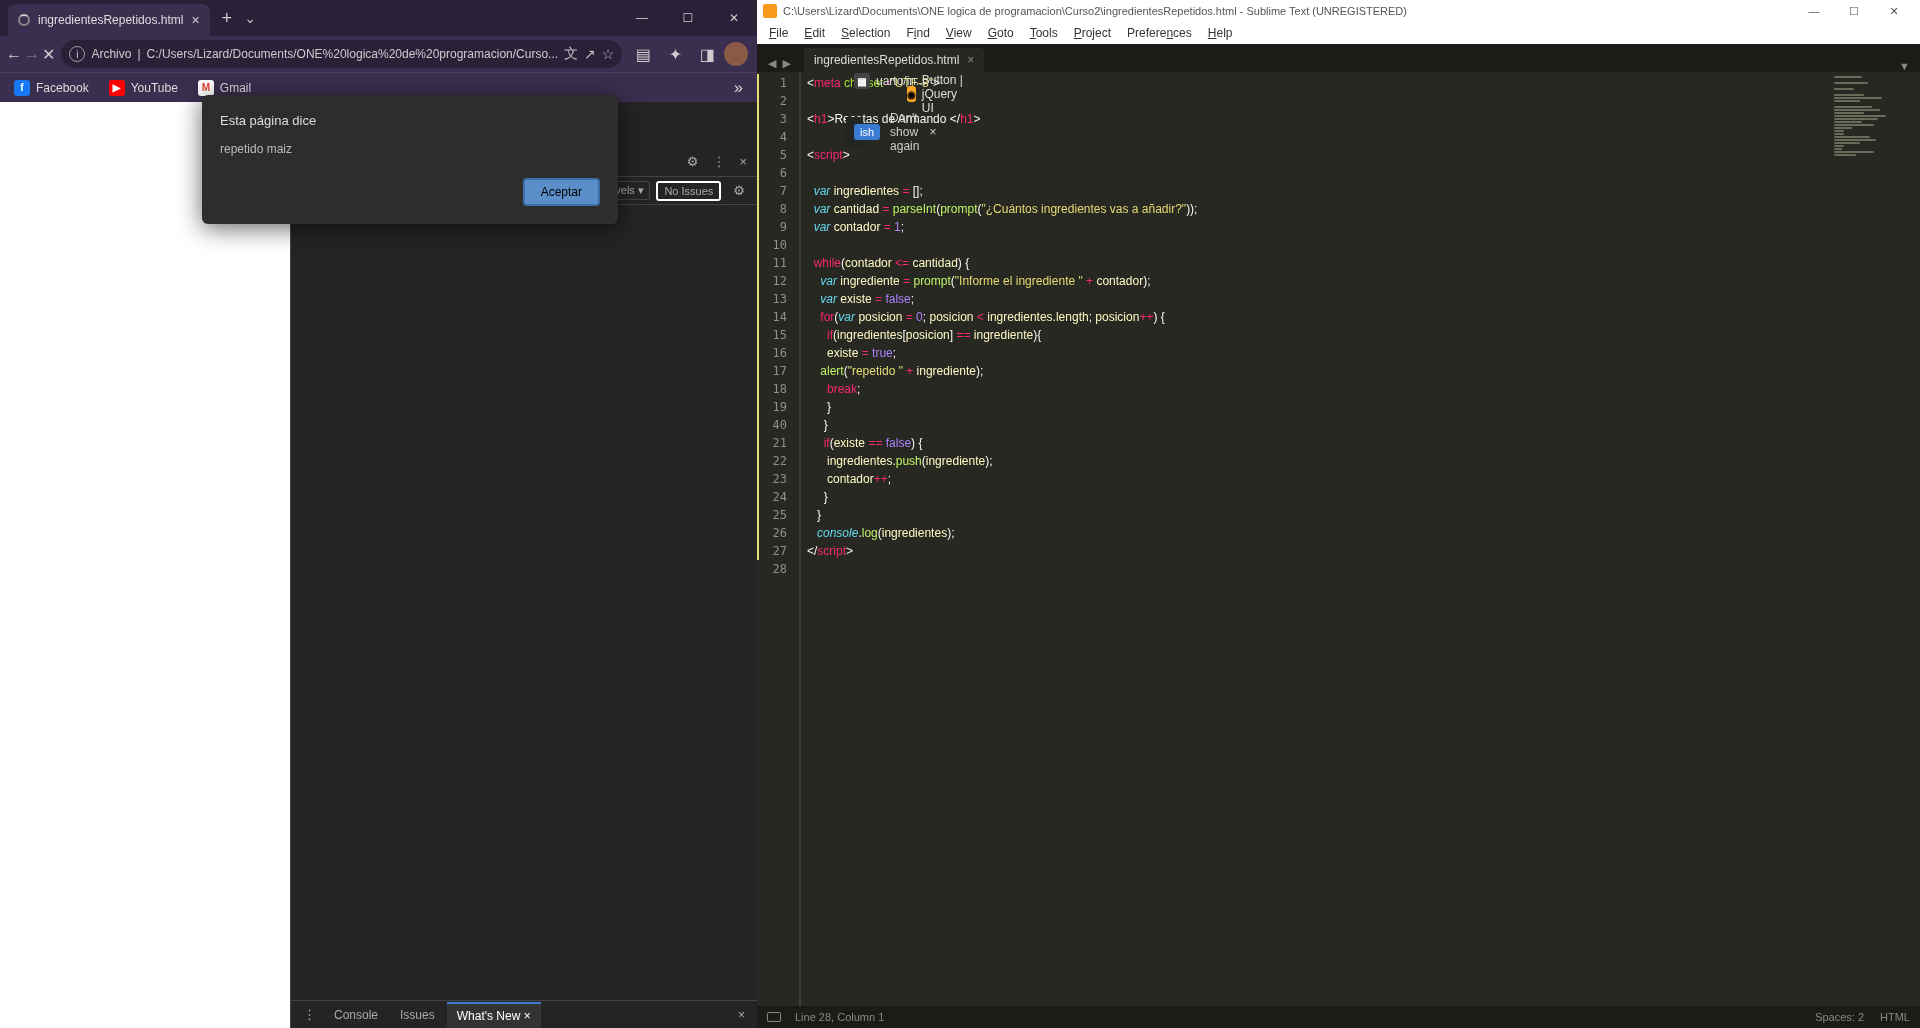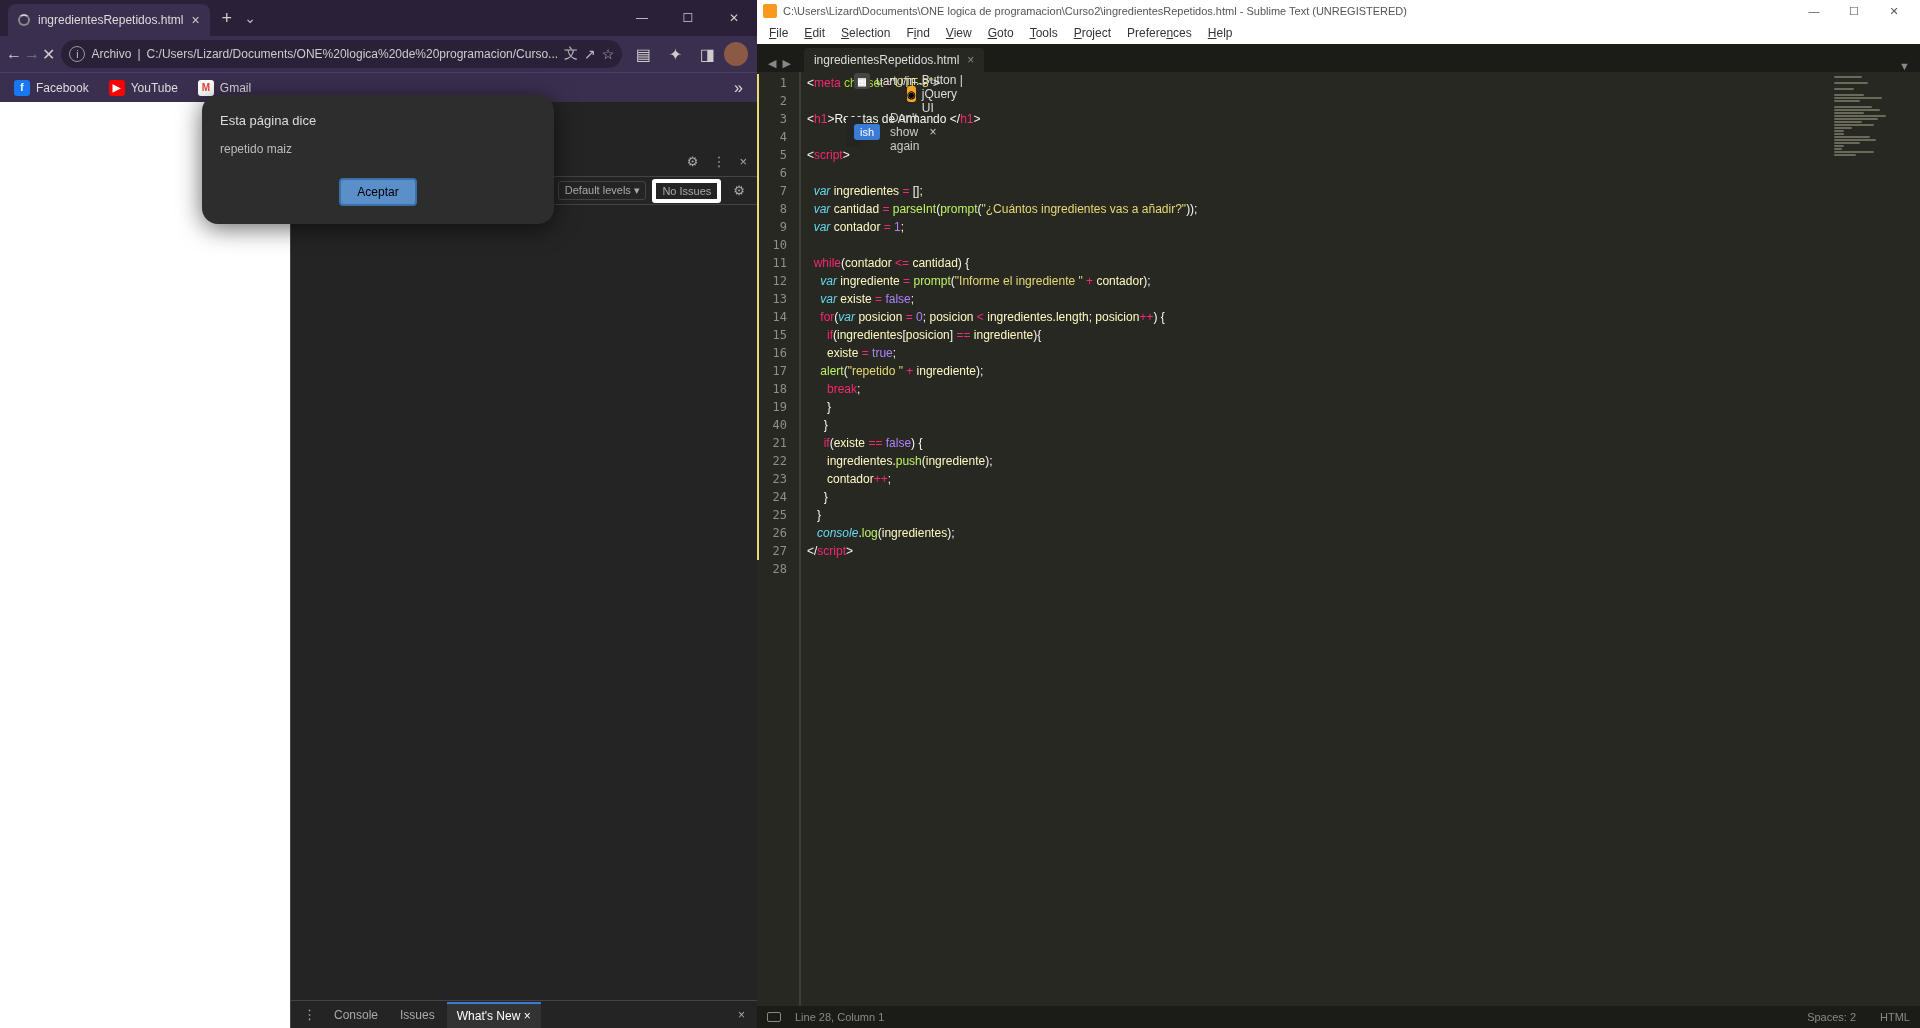--- a/index.html
+++ b/index.html
@@ -30,40 +30,40 @@
 .chrome-bookmarks { height: 30px; background: #3b2f4f; display: flex; align-items: center; padding: 0 6px; gap: 4px; border-top: 1px solid #4d3f64; }
 .bm-item { display: flex; align-items: center; gap: 6px; padding: 3px 8px; color: #ddd; font-size: 12px; border-radius: 4px; cursor: pointer; }
 .bm-icon { width: 16px; height: 16px; border-radius: 3px; display: flex; align-items: center; justify-content: center; font-size: 10px; font-weight: bold; }
 .bm-more { margin-left: auto; color: #ddd; padding: 0 8px; cursor: pointer; }
 
 .chrome-body { flex: 1; position: relative; display: flex; }
 .page-content { width: 290px; background: #fff; }
 .devtools { flex: 1; background: #242424; display: flex; flex-direction: column; border-left: 1px solid #444; position: relative; }
 
 
-.alert-box { position: absolute; left: 202px; top: -7px; width: 352px; background: #2d2d2d; border-radius: 16px; box-shadow: 0 4px 24px rgba(0,0,0,0.6); z-index: 100; padding: 18px; color: #ddd; }
+.alert-box { position: absolute; left: 202px; top: -7px; width: 416px; background: #2d2d2d; border-radius: 6px; box-shadow: 0 4px 24px rgba(0,0,0,0.6); z-index: 100; padding: 18px; color: #ddd; }
 .alert-title { font-size: 13px; margin-bottom: 14px; }
 .alert-msg { font-size: 12px; color: #bbb; margin-bottom: 22px; }
-.alert-actions { display: flex; justify-content: center; }
+.alert-actions { display: flex; justify-content: flex-end; }
 .alert-ok { background: #5a8fc9; border: 2px solid #3a6fa9; color: #000; font-size: 12px; padding: 5px 16px; border-radius: 4px; cursor: pointer; }
 
 
 .translate-bar { position: absolute; left: 555px; top: 15px; right: 0; height: 30px; background: #242424; display: flex; align-items: center; padding: 0 8px; gap: 10px; color: #ccc; font-size: 12px; z-index: 50; }
 .translate-badge { background: #3a7bd5; color: #fff; padding: 2px 6px; border-radius: 3px; font-size: 11px; }
 .translate-close { margin-left: auto; cursor: pointer; }
 
 .devtools-tabs { height: 30px; background: #242424; border-bottom: 1px solid #444; display: flex; align-items: center; padding: 0 4px; gap: 2px; color: #aaa; font-size: 12px; margin-top: 45px; }
 .dt-tab { padding: 6px 10px; cursor: pointer; }
 .dt-sep { flex: 1; }
 .dt-icon { padding: 0 6px; cursor: pointer; font-size: 13px; }
 
 .devtools-filterbar { height: 28px; background: #242424; border-bottom: 1px solid #444; display: flex; align-items: center; padding: 0 6px; gap: 6px; color: #aaa; font-size: 11px; }
 .dt-filter-input { background: #1a1a1a; border: 1px solid #444; color: #aaa; font-size: 11px; padding: 2px 6px; border-radius: 3px; width: 110px; }
 .dt-default { padding: 2px 6px; border: 1px solid #444; border-radius: 3px; }
-.dt-issues { padding: 2px 6px; border: 4px solid #ffffff; border-radius: 3px; }
+.dt-issues { padding: 2px 6px; border: 2px solid #ffffff; border-radius: 3px; }
 
 .devtools-console { flex: 1; background: #242424; padding: 4px 8px; color: #5a8fc9; font-size: 12px; font-family: Consolas, monospace; }
 .console-prompt::before { content: "› "; color: #5a8fc9; }
 
 .devtools-drawer { height: 28px; background: #242424; border-top: 1px solid #444; display: flex; align-items: center; padding: 0 6px; gap: 2px; color: #aaa; font-size: 12px; }
 .drawer-tab { padding: 5px 10px; cursor: pointer; }
 .drawer-tab.active { background: #333; border-top: 2px solid #3a7bd5; color: #fff; }
 .drawer-close { margin-left: auto; padding: 0 6px; cursor: pointer; }
 
 
@@ -106,21 +106,21 @@
 .c-fn { color: #bef264; }
 .c-num { color: #ae81ff; }
 .c-pun { color: #f8f8f2; }
 .c-var { color: #fef9c3; }
 .c-op { color: #f92672; }
 .c-true { color: #ae81ff; }
 .c-sup { color: #66d9ef; font-style: italic; }
 
 .st-statusbar { height: 22px; background: #1b1c17; display: flex; align-items: center; padding: 0 10px; font-size: 11px; color: #888; gap: 14px; }
 .st-sb-icon { width: 14px; height: 10px; border: 1px solid #888; border-radius: 2px; }
-.st-sb-right { margin-left: auto; display: flex; gap: 24px; }
+.st-sb-right { margin-left: auto; display: flex; gap: 16px; }
 
 .active-line-marker { position: absolute; left: 0; top: 0; width: 2px; background: #e6db74; }
 </style>
 </head>
 <body>
 
 <div class="chrome">
 
   <div class="chrome-titlebar">
     <div class="chrome-tab">

